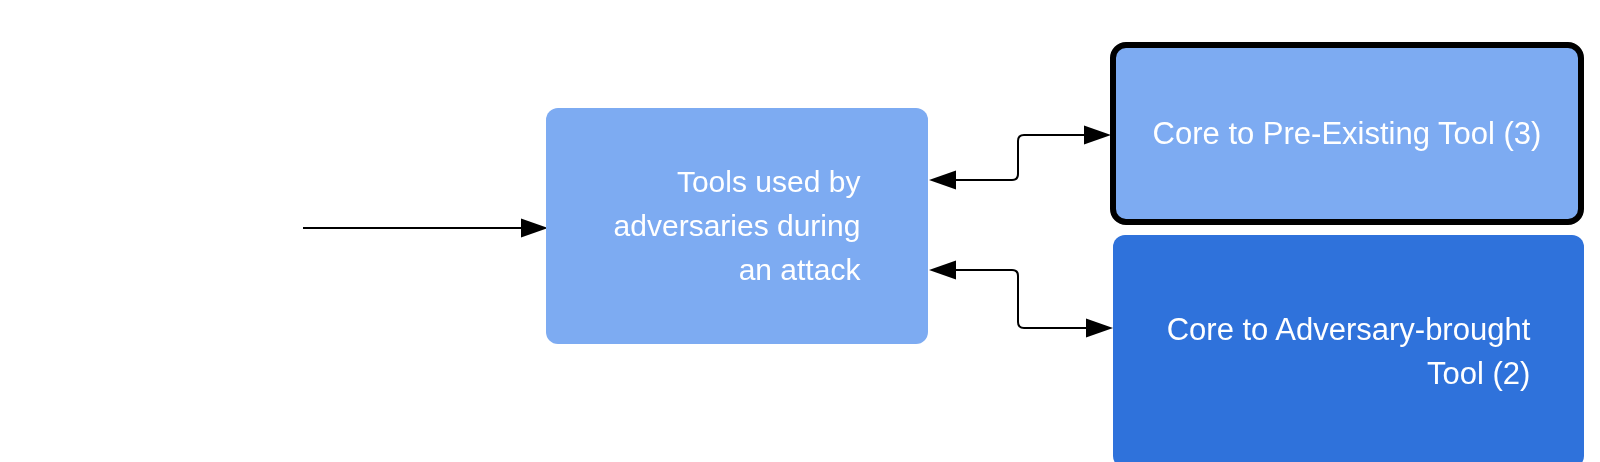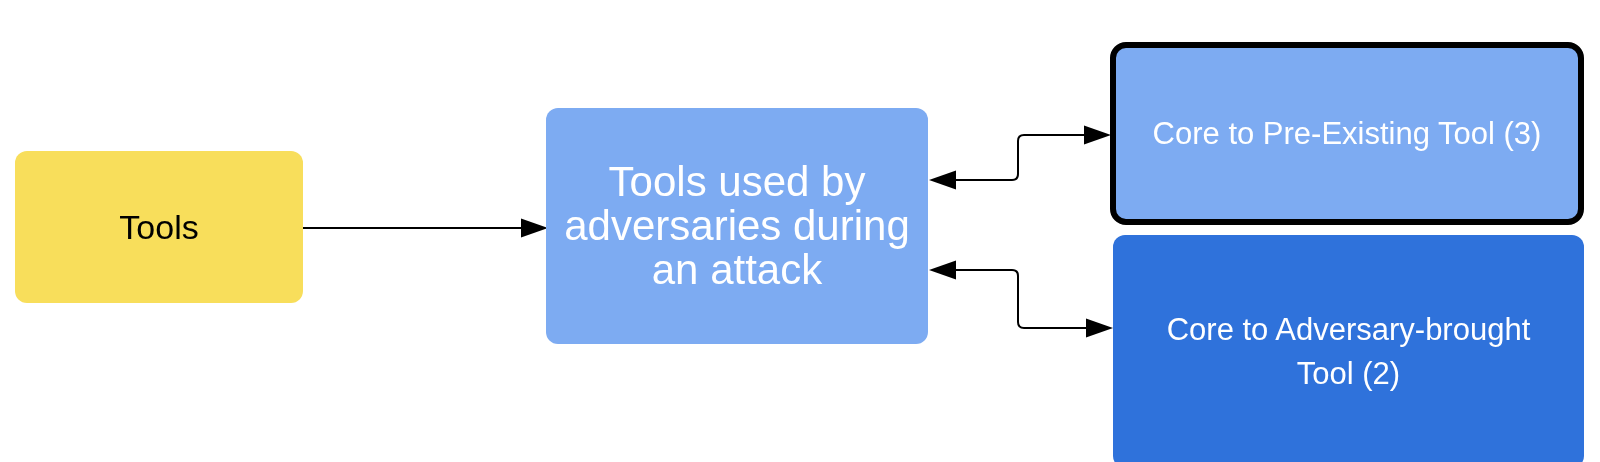--- a/index.html
+++ b/index.html
@@ -22,21 +22,21 @@
     width: 1600px;
     height: 462px;
     z-index: 1;
   }
   .node {
     position: absolute;
     z-index: 2;
     display: flex;
     align-items: center;
     justify-content: center;
-    text-align: center;
+    text-align: right;
     box-sizing: border-box;
     border-radius: 12px;
   }
   .node .label {
     white-space: pre-line;
     line-height: 44px;
   }
   .node-tools {
     left: 15px;
     top: 151px;
@@ -47,21 +47,21 @@
     font-size: 34px;
   }
   .node-tools .label { line-height: 40px; }
   .node-center {
     left: 546px;
     top: 108px;
     width: 382px;
     height: 236px;
     background: #7DABF2;
     color: #ffffff;
-    font-size: 42px;
+    font-size: 30px;
   }
   .node-pre-existing {
     left: 1110px;
     top: 42px;
     width: 474px;
     height: 183px;
     background: #7DABF2;
     color: #ffffff;
     font-size: 31px;
     border: 6px solid #000000;
@@ -95,23 +95,20 @@
       <polygon points="1111,135 1084,125.5 1084,144.5" fill="#000000"></polygon>
     </g>
 
     <g>
       <path d="M 955 270 H 1012 Q 1018 270 1018 276 V 322 Q 1018 328 1024 328 H 1089" fill="none" stroke-width="2" stroke="#000000"></path>
       <polygon points="929,270 956,260.5 956,279.5" fill="#000000"></polygon>
       <polygon points="1113,328 1086,318.5 1086,337.5" fill="#000000"></polygon>
     </g>
   </svg>
 
-  <div class="node node-tools" style="background-color: rgb(248, 222, 91);">
-    <span class="label">Tools</span>
-  </div>
 
   <div class="node node-center" style="background-color: rgb(125, 171, 242);">
     <span class="label">Tools used by
 adversaries during
 an attack</span>
   </div>
 
   <div class="node node-pre-existing" style="background-color: rgb(125, 171, 242);">
     <span class="label">Core to Pre-Existing Tool (3)</span>
   </div>

